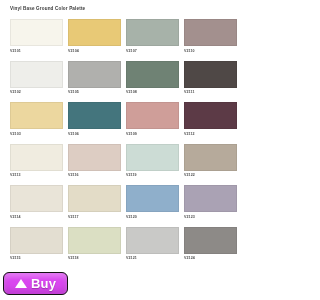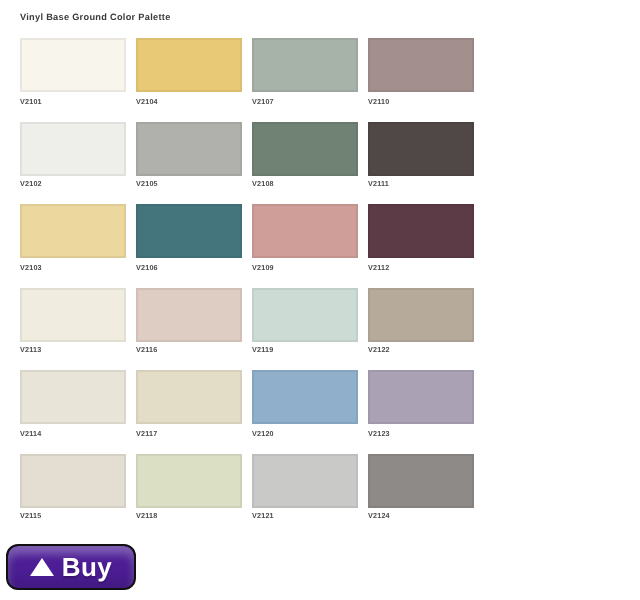--- a/index.html
+++ b/index.html
@@ -61,21 +61,21 @@
     height: 5px;
     white-space: nowrap;
   }
   .buy-button {
     position: absolute;
     left: 3px;
     bottom: 5px;
     width: 65px;
     height: 23px;
     box-sizing: border-box;
-    background: #4c1d95;
+    background: #d946ef;
     border: 1.6px solid #111111;
     border-radius: 6px;
     display: flex;
     align-items: center;
     justify-content: center;
     gap: 4px;
     box-shadow: inset 0 -4px 6px rgba(0,0,0,0.13), inset 0 4px 5px rgba(255,255,255,0.30);
     cursor: pointer;
   }
   .buy-triangle {

